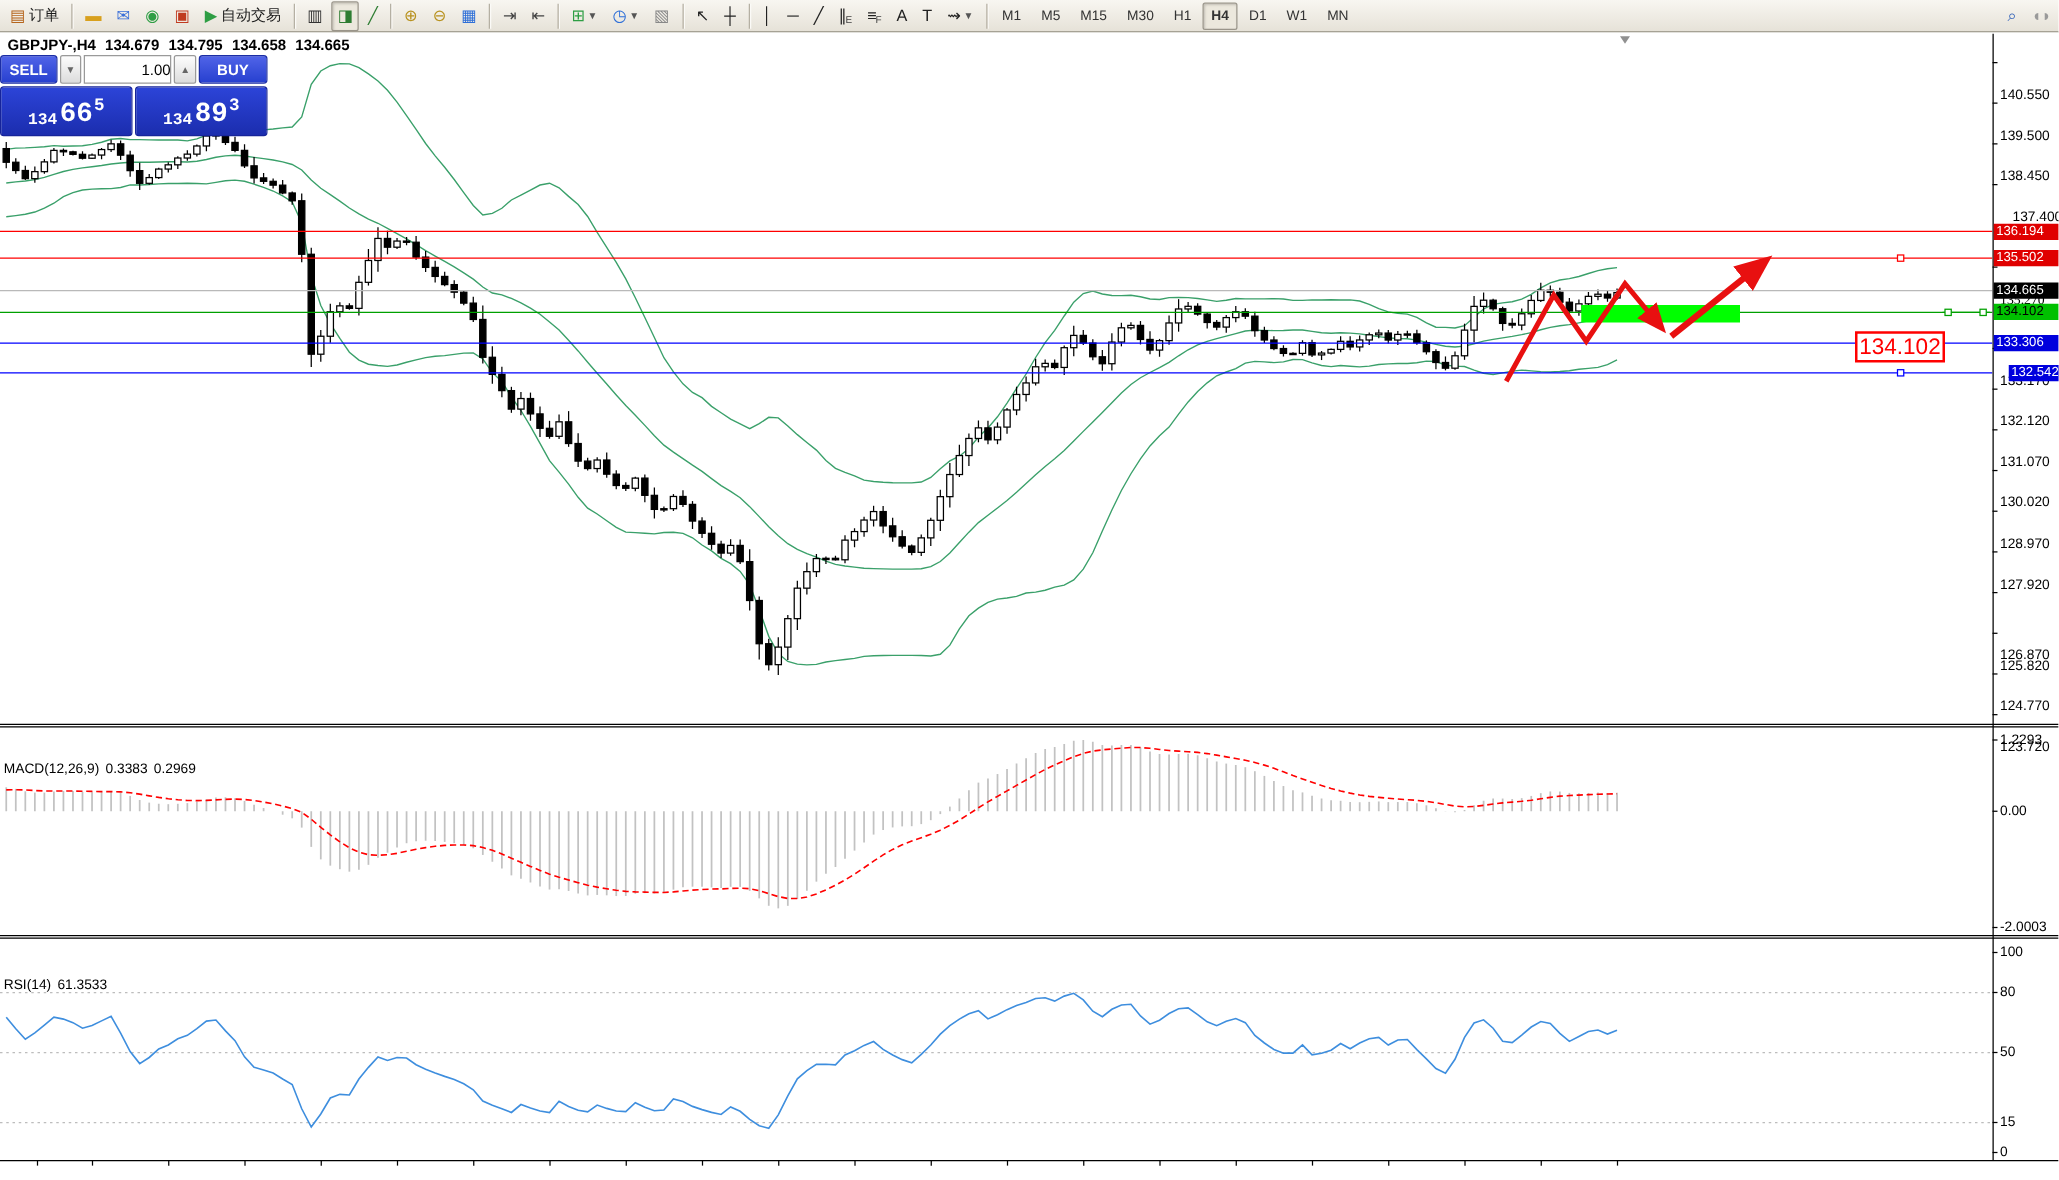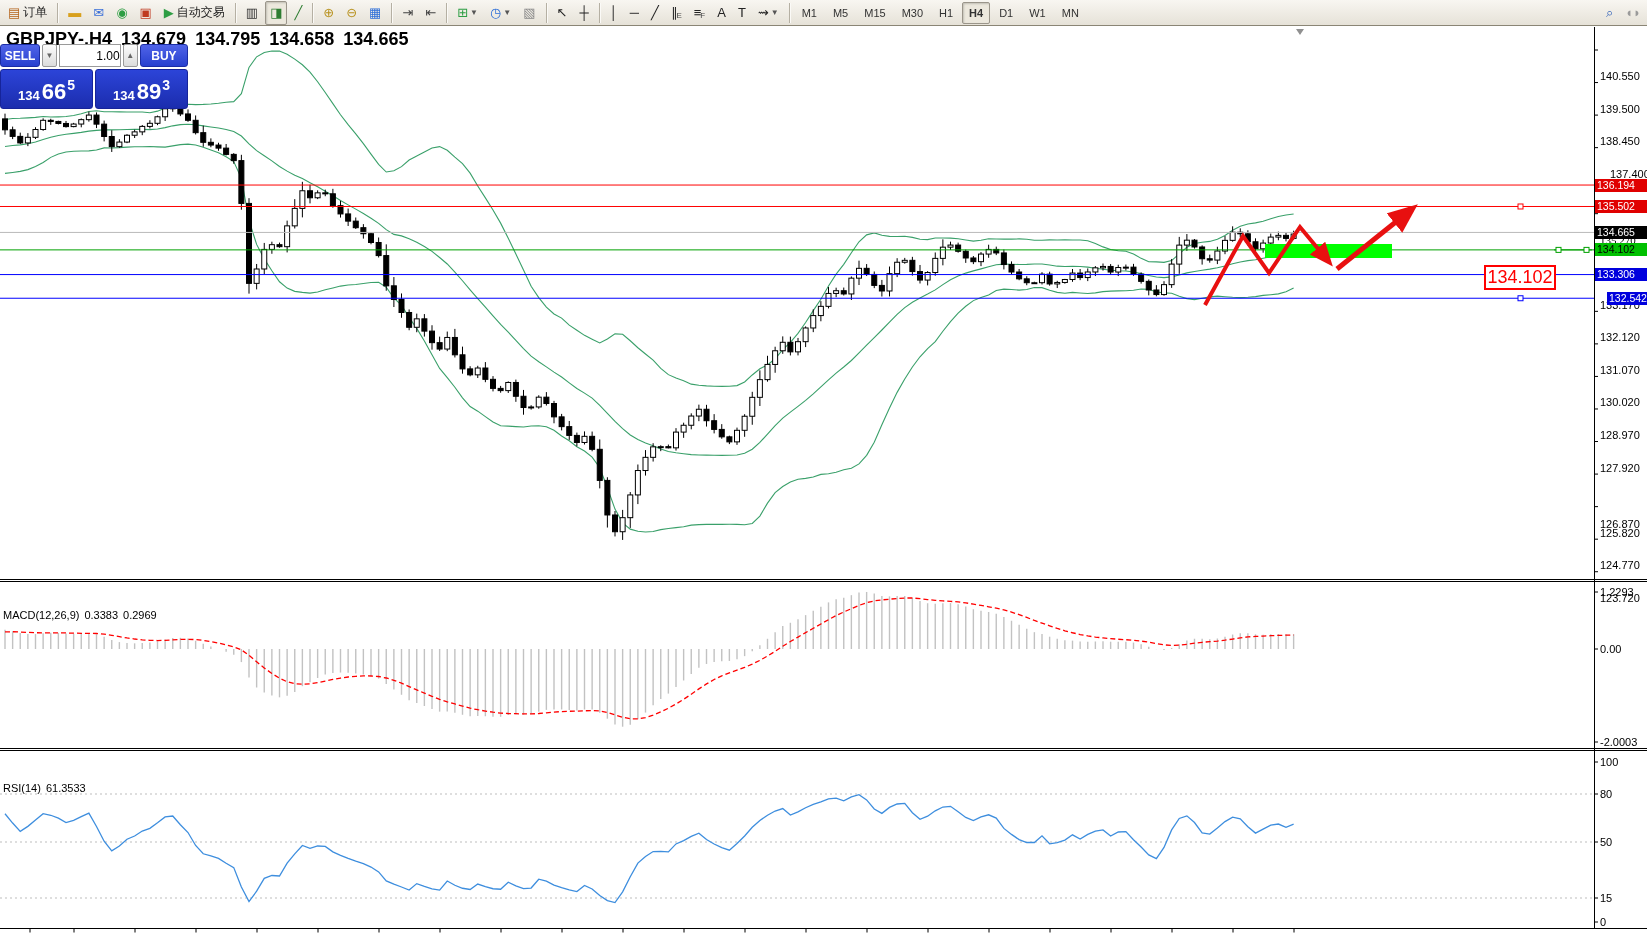--- a/index.html
+++ b/index.html
@@ -20,35 +20,35 @@
   .tb-sep{width:1px;height:20px;background:#b5b0a3;box-shadow:1px 0 0 #fbfaf7;margin:0 4px;}
   .tb-spacer{flex:1;}
   .tf-btn{display:inline-flex;align-items:center;height:20px;padding:0 6px;margin:0 1px;
     font-size:11px;color:#333;border:1px solid transparent;border-radius:2px;}
   .tf-btn.active{background:#ece8dd;border:1px solid #9a958a;box-shadow:inset 1px 1px 2px rgba(0,0,0,.18);font-weight:bold;}
 
   
   .chart-region{position:absolute;left:0;top:26px;width:1647px;height:918px;background:#fff;}
   #chart-svg{position:absolute;left:0;top:0;}
 
-  .chart-title{position:absolute;left:6px;top:3px;font-size:18px;font-weight:bold;color:#000;z-index:5;}
+  .chart-title{position:absolute;left:6px;top:3px;font-size:12px;font-weight:bold;color:#000;z-index:5;}
   .chart-title span{margin-right:4px;}
 
   
-  .trade-panel{position:absolute;left:0px;top:18px;width:188px;z-index:6;}
+  .trade-panel{position:absolute;left:0px;top:18px;width:214px;z-index:6;}
   .tp-row1{display:flex;gap:2px;height:23px;}
   .tp-btn{background:linear-gradient(#5064e8,#2740cf);border:1px solid #1b2da5;border-radius:3px;
     color:#fff;font-size:12px;font-weight:bold;display:flex;align-items:center;justify-content:center;}
   .tp-sell{width:46px;}
   .tp-buy{width:56px;}
   .tp-spin{width:16px;background:linear-gradient(#fdfdfd,#dcdcdc);border:1px solid #9a9a9a;
     color:#666;font-size:8px;display:flex;align-items:center;justify-content:center;border-radius:2px;}
   .tp-vol{width:72px;background:#fff;border:1px solid #9a9a9a;font-size:12px;color:#000;
     display:flex;align-items:center;justify-content:flex-end;padding-right:0;}
-  .tp-row2{display:flex;gap:2px;margin-top:2px;height:40px;}
+  .tp-row2{display:flex;gap:2px;margin-top:2px;height:40px;font-family:Liberation Mono, monospace;}
   .tp-price{flex:1;background:linear-gradient(#2c44d8,#1b2dae);border:1px solid #16249a;border-radius:3px;
     color:#fff;display:flex;align-items:flex-end;justify-content:center;padding-bottom:3px;}
   .tp-price .small{font-size:13px;font-weight:bold;margin-right:2px;margin-bottom:2px;}
   .tp-price .big{font-size:22px;font-weight:bold;line-height:26px;}
   .tp-price .sup{font-size:14px;font-weight:bold;margin-left:1px;margin-bottom:12px;}
 
   
   .ax-label{position:absolute;left:1600px;font-size:11px;color:#000;height:12px;line-height:12px;}
   .badge{position:absolute;left:1595px;width:50px;height:13px;line-height:13px;font-size:10.5px;
     padding-left:2px;color:#fff;z-index:4;}

